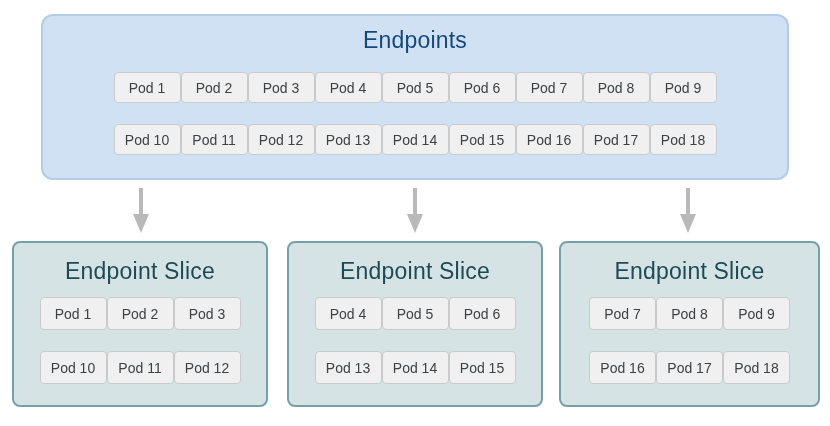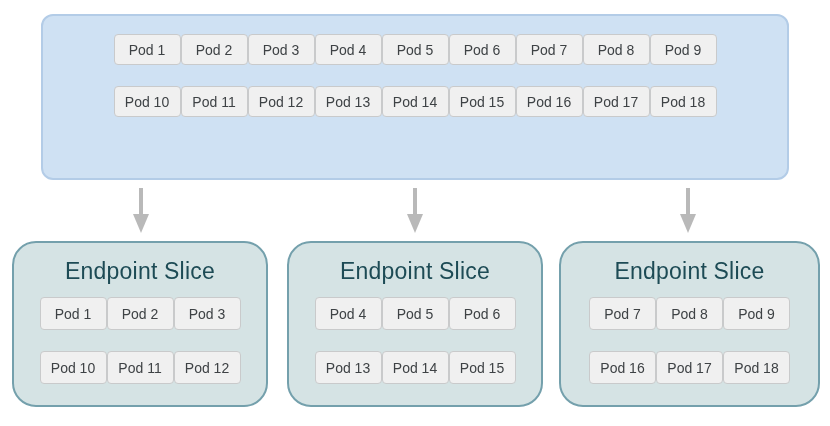--- a/index.html
+++ b/index.html
@@ -64,21 +64,21 @@
   }
   .arrow0 { left: 133px; }
   .arrow1 { left: 407px; }
   .arrow2 { left: 680px; }
 
   
   .slice {
     position: absolute; top: 241px; height: 166px;
     background: #d5e3e4;
     border: 2px solid #74a0ac;
-    border-radius: 24px;
+    border-radius: 8px;
     box-sizing: border-box;
   }
   .slice0 { left: 12px;  width: 256px; }
   .slice1 { left: 287px; width: 256px; }
   .slice2 { left: 559px; width: 261px; }
   .slice-title {
     text-align: center;
     padding-top: 14px;
     font-size: 23px; line-height: 28px;
     font-weight: 500;
@@ -88,20 +88,21 @@
   .slice .pod-row.first  { margin-top: 12px; }
   .slice .pod-row.second { margin-top: 21px; }
   .slice .pod { height: 33px; }
 </style>
 </head>
 <body>
 
 <div class="canvas">
 
   <div class="endpoints-box">
+    <div class="ep-title">Endpoints</div>
     <div class="pod-row first">
         <div class="pod">Pod 1</div>
         <div class="pod">Pod 2</div>
         <div class="pod">Pod 3</div>
         <div class="pod">Pod 4</div>
         <div class="pod">Pod 5</div>
         <div class="pod">Pod 6</div>
         <div class="pod">Pod 7</div>
         <div class="pod">Pod 8</div>
         <div class="pod">Pod 9</div>

